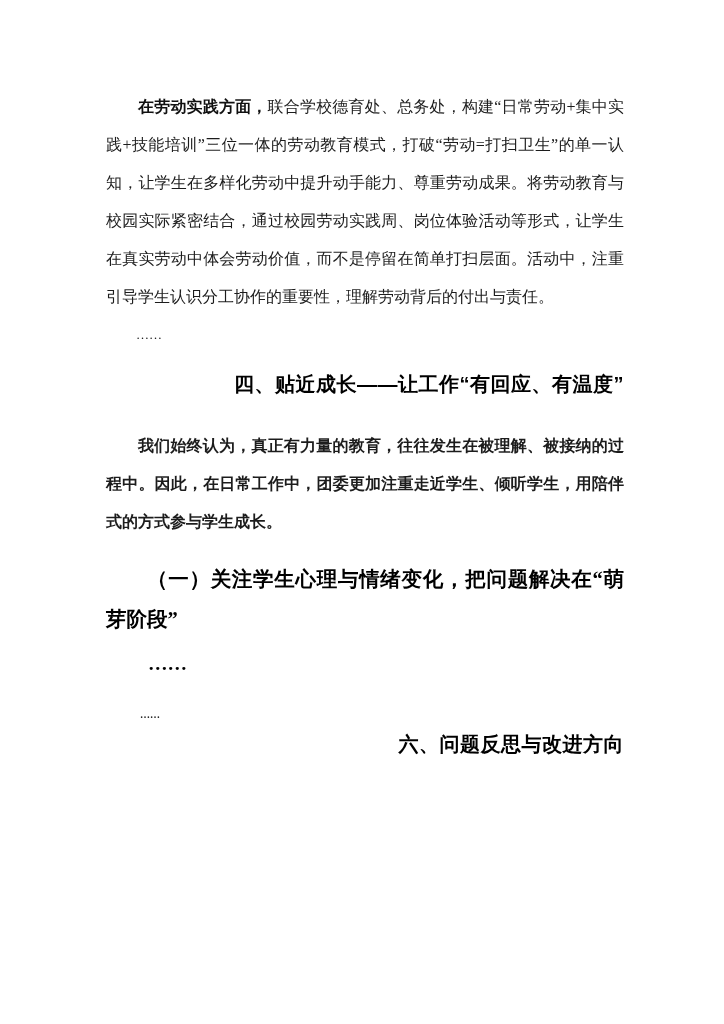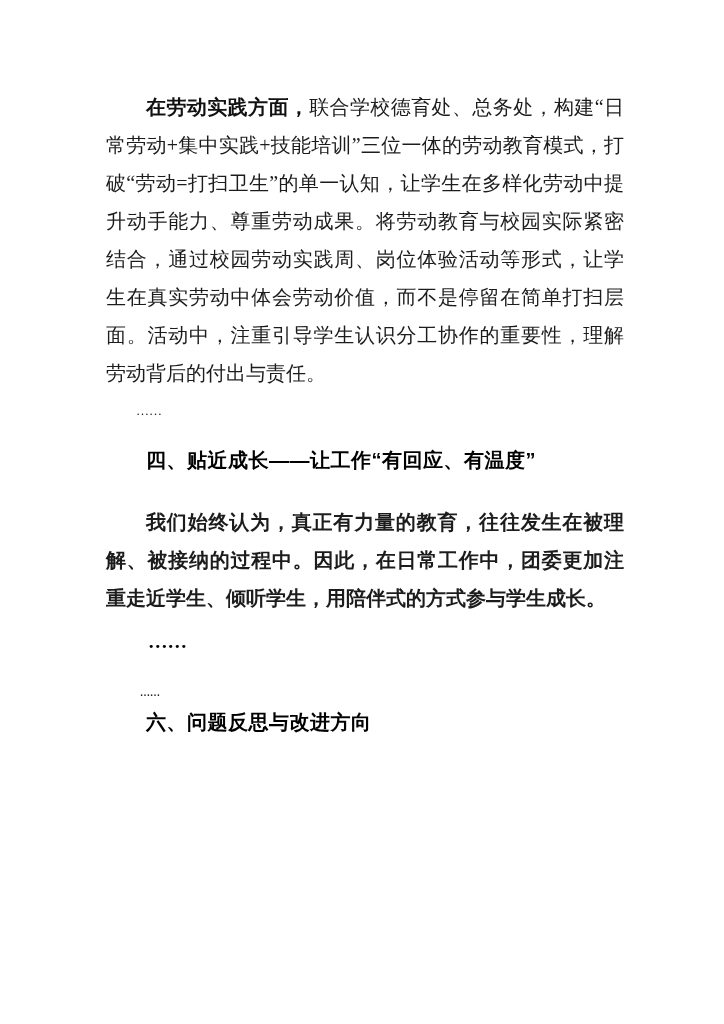--- a/index.html
+++ b/index.html
@@ -17,21 +17,21 @@
   .content {
     box-sizing: border-box;
     padding: 88px 0 0 106px;
     width: 624px; 
   }
   
   .body-para {
     margin: 0;
     width: 518px;
     font-family: "Liberation Serif", "DejaVu Serif", serif;
-    font-size: 20px;
+    font-size: 16px;
     line-height: 38px;
     color: #1c1c1c;
     text-align: justify;
     text-justify: inter-ideograph;
     text-indent: 2em;
     word-break: break-all;
   }
   .bold-lead {
     font-weight: 700;
     color: #111111;
@@ -41,20 +41,21 @@
     margin: 0;
     width: 518px;
     font-family: "Liberation Sans", "DejaVu Sans", sans-serif;
     font-weight: 700;
     font-size: 20px;
     line-height: 30px;
     color: #000000;
     text-indent: 2em;
     white-space: nowrap;
     letter-spacing: 0.5px;
+    text-align: right;
   }
   .h4 { margin-top: 15px; }
   .h5 { margin-top: 24px; }
   .h6 { }
   .para-2 { margin-top: 28px; font-weight: bold; }
   
   .h-serif {
     margin: 18px 0 0 0;
     width: 518px;
     font-family: "Liberation Serif", "DejaVu Serif", serif;
@@ -100,20 +101,21 @@
   <div class="content">
 
     <p class="body-para"><span class="bold-lead">在劳动实践方面，</span><span>联合学校德育处、总务处，构建“日常劳动+集中实践+技能培训”三位一体的劳动教育模式，打破“劳动=打扫卫生”的单一认知，让学生在多样化劳动中提升动手能力、尊重劳动成果。将劳动教育与校园实际紧密结合，通过校园劳动实践周、岗位体验活动等形式，让学生在真实劳动中体会劳动价值，而不是停留在简单打扫层面。活动中，注重引导学生认识分工协作的重要性，理解劳动背后的付出与责任。</span></p>
 
     <p class="ellipsis ellipsis-small">……</p>
 
     <h2 class="h-sans h4">四、贴近成长——让工作“有回应、有温度”</h2>
 
     <p class="body-para para-2">我们始终认为，真正有力量的教育，往往发生在被理解、被接纳的过程中。因此，在日常工作中，团委更加注重走近学生、倾听学生，用陪伴式的方式参与学生成长。</p>
 
+    <h3 class="h-serif">（一）关注学生心理与情绪变化，把问题解决在“萌芽阶段”</h3>
 
     <p class="ellipsis ellipsis-bold">……</p>
 
 
     <p class="ellipsis ellipsis-tiny">……</p>
 
     <h2 class="h-sans h6">六、问题反思与改进方向</h2>
 
   </div>
 </div>

